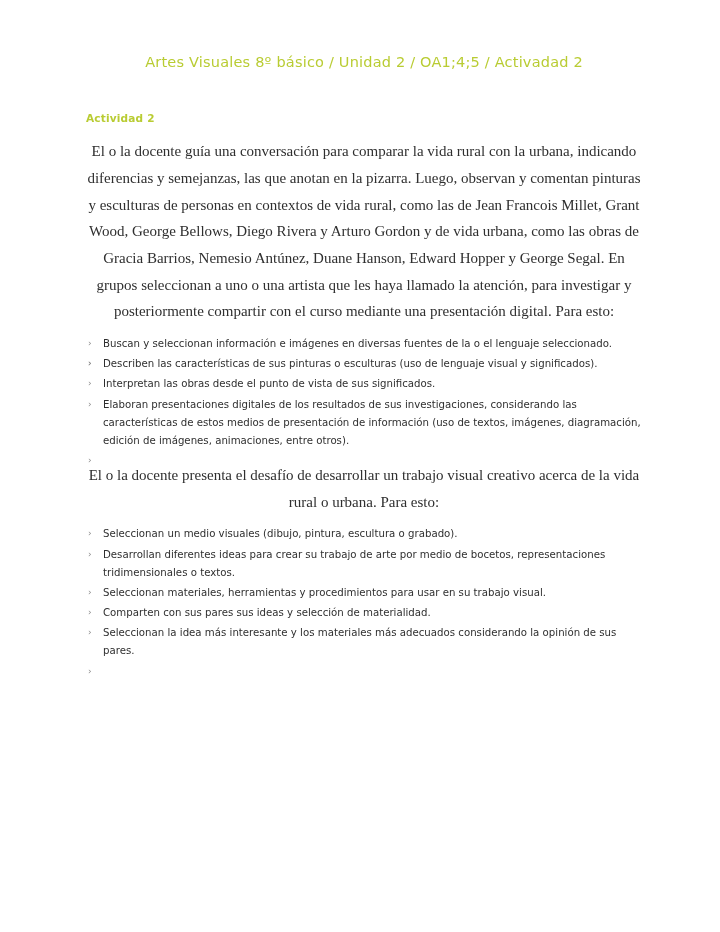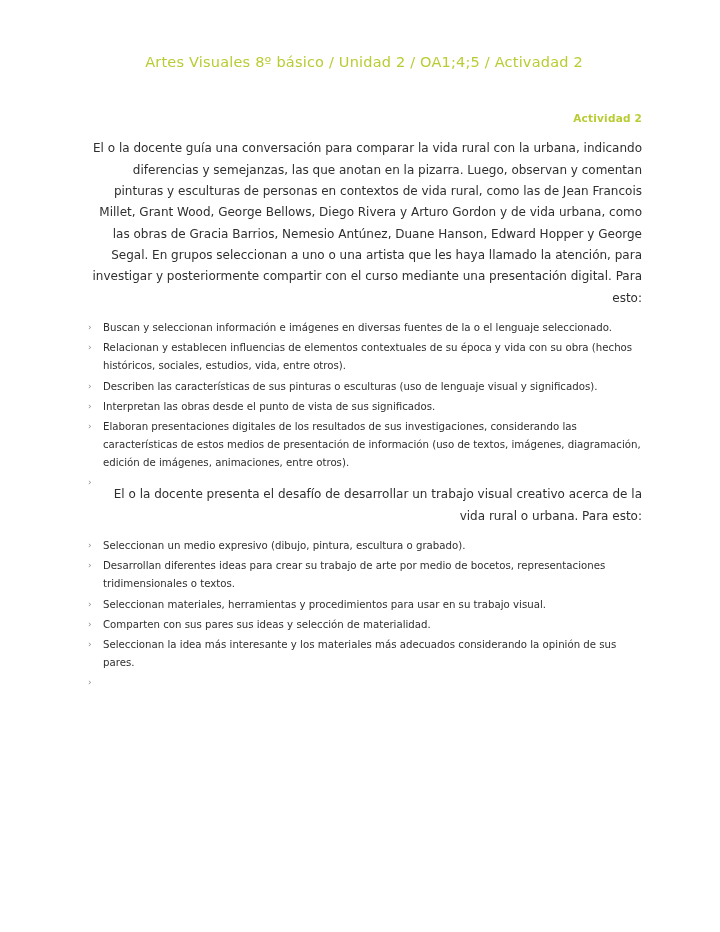--- a/index.html
+++ b/index.html
@@ -28,28 +28,28 @@
     letter-spacing: 0.2px;
     margin: 0 0 40px 0;
     font-weight: normal;
   }
   .section-heading {
     color: #b9cc33;
     font-size: 10.5px;
     font-weight: bold;
     letter-spacing: 0.2px;
     margin: 0 0 14px 0;
-    text-align: right;
   }
   p.para {
-    font-size: 12px;
+    font-size: 15px;
     line-height: 1.78;
     color: #2f2f2f;
     margin: 0 0 10px 0;
-    text-align: right;
+    text-align: center;
+    font-family: Liberation Serif, serif;
   }
   ul.bullets {
     list-style: none;
     margin: 0 0 12px 0;
     padding: 0;
   }
   ul.bullets li {
     position: relative;
     padding-left: 17px;
     font-size: 10.2px;
@@ -72,31 +72,31 @@
 <div class="page">
 
   <h1 class="doc-title">Artes Visuales 8º básico / Unidad 2 / OA1;4;5 / Activadad 2</h1>
 
   <h2 class="section-heading">Actividad 2</h2>
 
   <p class="para">El o la docente guía una conversación para comparar la vida rural con la urbana, indicando diferencias y semejanzas, las que anotan en la pizarra. Luego, observan y comentan pinturas y esculturas de personas en contextos de vida rural, como las de Jean Francois Millet, Grant Wood, George Bellows, Diego Rivera y Arturo Gordon y de vida urbana, como las obras de Gracia Barrios, Nemesio Antúnez, Duane Hanson, Edward Hopper y George Segal. En grupos seleccionan a uno o una artista que les haya llamado la atención, para investigar y posteriormente compartir con el curso mediante una presentación digital. Para esto:</p>
 
   <ul class="bullets">
     <li><span class="chev">›</span><span>Buscan y seleccionan información e imágenes en diversas fuentes de la o el lenguaje seleccionado.</span></li>
-    <li><span class="chev">›</span><span>Relacionan y establecen influencias de elementos contextuales de su época y vida con su obra (hechos históricos, sociales, estudios, vida, entre otros).</span></li>
+    <li><span class="chev">›</span></li>
     <li><span class="chev">›</span><span>Describen las características de sus pinturas o esculturas (uso de lenguaje visual y significados).</span></li>
     <li><span class="chev">›</span><span>Interpretan las obras desde el punto de vista de sus significados.</span></li>
     <li><span class="chev">›</span><span>Elaboran presentaciones digitales de los resultados de sus investigaciones, considerando las características de estos medios de presentación de información (uso de textos, imágenes, diagramación, edición de imágenes, animaciones, entre otros).</span></li>
     <li><span class="chev">›</span></li>
   </ul>
 
   <p class="para">El o la docente presenta el desafío de desarrollar un trabajo visual creativo acerca de la vida rural o urbana. Para esto:</p>
 
   <ul class="bullets">
-    <li><span class="chev">›</span><span>Seleccionan un medio expresivo (dibujo, pintura, escultura o grabado).</span></li>
+    <li><span class="chev">›</span><span>Seleccionan un medio visuales (dibujo, pintura, escultura o grabado).</span></li>
     <li><span class="chev">›</span><span>Desarrollan diferentes ideas para crear su trabajo de arte por medio de bocetos, representaciones tridimensionales o textos.</span></li>
     <li><span class="chev">›</span><span>Seleccionan materiales, herramientas y procedimientos para usar en su trabajo visual.</span></li>
     <li><span class="chev">›</span><span>Comparten con sus pares sus ideas y selección de materialidad.</span></li>
     <li><span class="chev">›</span><span>Seleccionan la idea más interesante y los materiales más adecuados considerando la opinión de sus pares.</span></li>
     <li><span class="chev">›</span></li>
   </ul>
 
 </div>
 
 </body></html>

